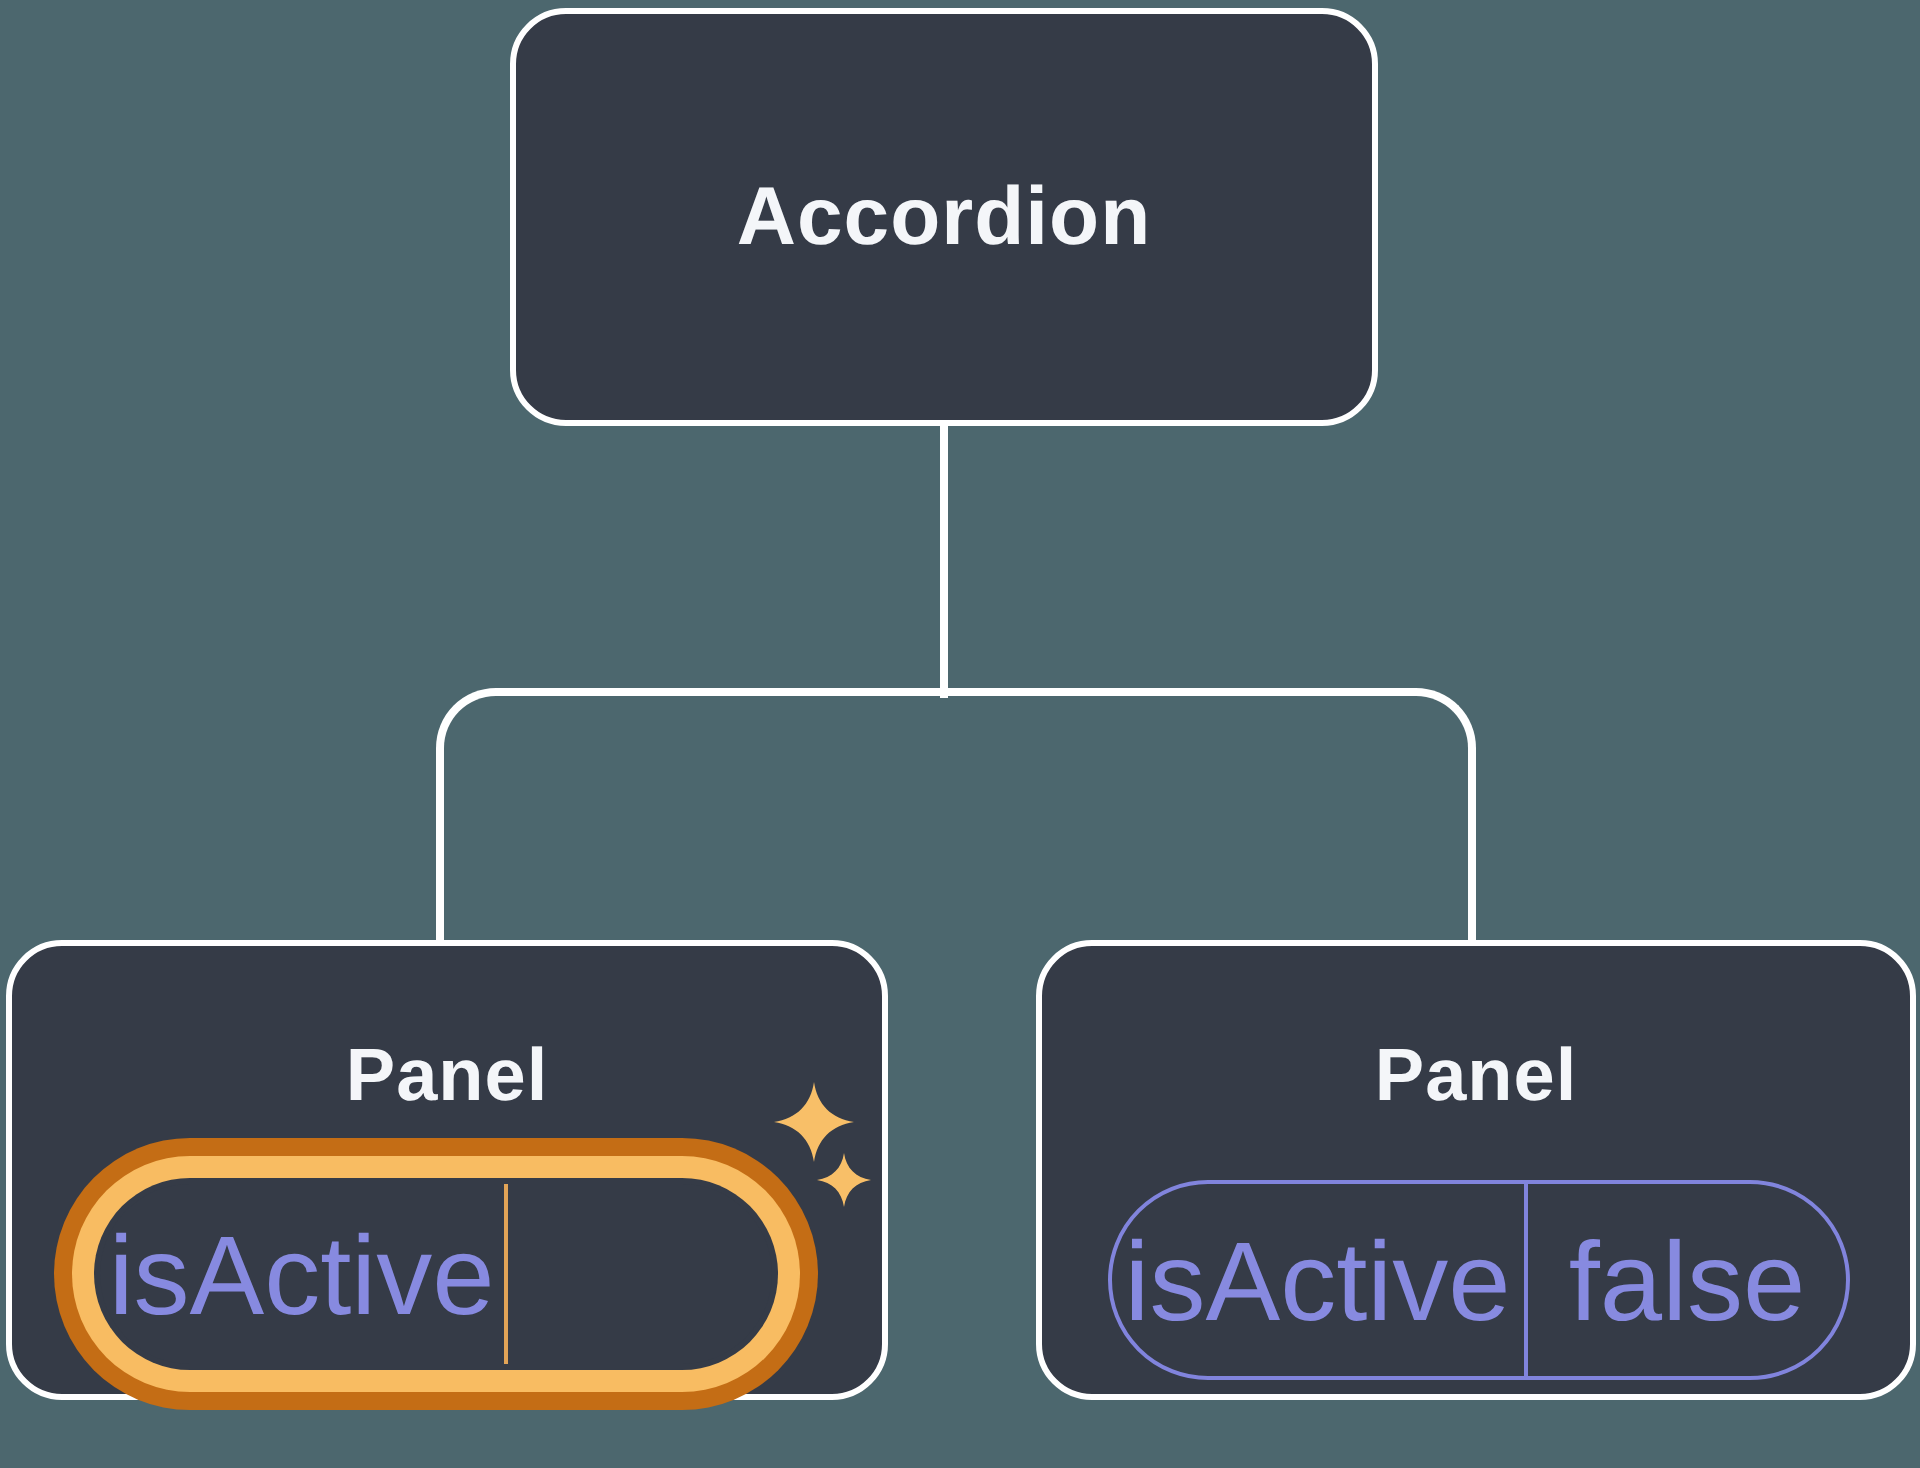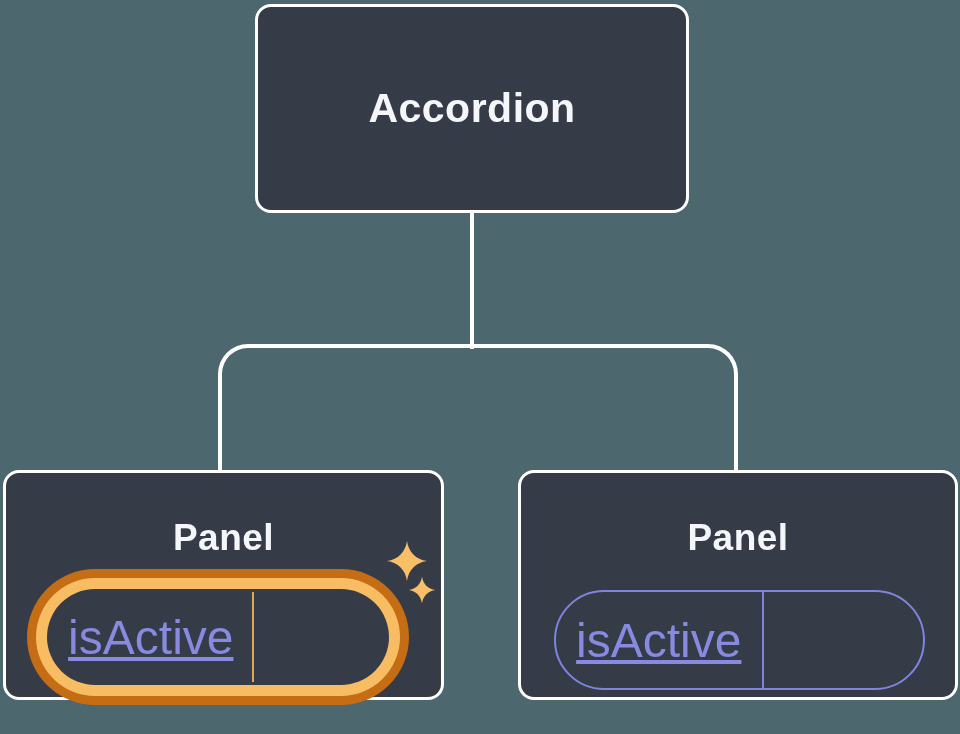--- a/index.html
+++ b/index.html
@@ -23,21 +23,21 @@
     border-bottom:none;
     border-radius:30px 30px 0 0;
     box-sizing:border-box;
     background:transparent;
   }
   
   .node{
     position:absolute;
     background:var(--node-fill);
     border:3.5px solid var(--node-border);
-    border-radius:16px;
+    border-radius:28px;
     box-sizing:border-box;
   }
   .root-node{
     left:255px;top:4px;width:434px;height:209px;
     display:flex;align-items:center;justify-content:center;
   }
   .root-title{
     color:var(--title-text);
     font-size:41px;font-weight:600;letter-spacing:0.5px;
   }
@@ -54,22 +54,21 @@
   .pill{
     position:absolute;
     display:flex;align-items:stretch;
     border-radius:999px;
     box-sizing:border-box;
     overflow:hidden;
   }
   .cell{
     display:flex;align-items:center;justify-content:center;
     color:var(--prop-text);
-    font-size:48px;
-    text-decoration:underline;
+    font-size:56px;
   }
   .cell.key{flex:0 0 auto;}
   .cell.val{flex:1 1 auto;}
   .cell.bold{font-weight:700;}
   .divider{flex:0 0 auto;align-self:stretch;}
   
   .pill-highlight{
     left:44px;top:119px;width:336px;height:90px;
     background:var(--node-fill);
     box-shadow:
@@ -114,16 +113,17 @@
       <path class="spark" d="M 24 4 C 25.6 15.2, 32.8 22.4, 44 24 C 32.8 25.6, 25.6 32.8, 24 44 C 22.4 32.8, 15.2 25.6, 4 24 C 15.2 22.4, 22.4 15.2, 24 4 Z"></path>
       <path class="spark" d="M 39 39.5 C 40.1 47.1, 44.9 51.9, 52.5 53 C 44.9 54.1, 40.1 58.9, 39 66.5 C 37.9 58.9, 33.1 54.1, 25.5 53 C 33.1 51.9, 37.9 47.1, 39 39.5 Z"></path>
     </svg>
   </div>
 
   <div class="node panel-node panel-right">
     <div class="panel-title">Panel</div>
     <div class="pill pill-plain">
       <span class="cell key">isActive</span>
       <span class="divider"></span>
+      <span class="cell val">false</span>
     </div>
   </div>
 
 </div>
 
 </body></html>

